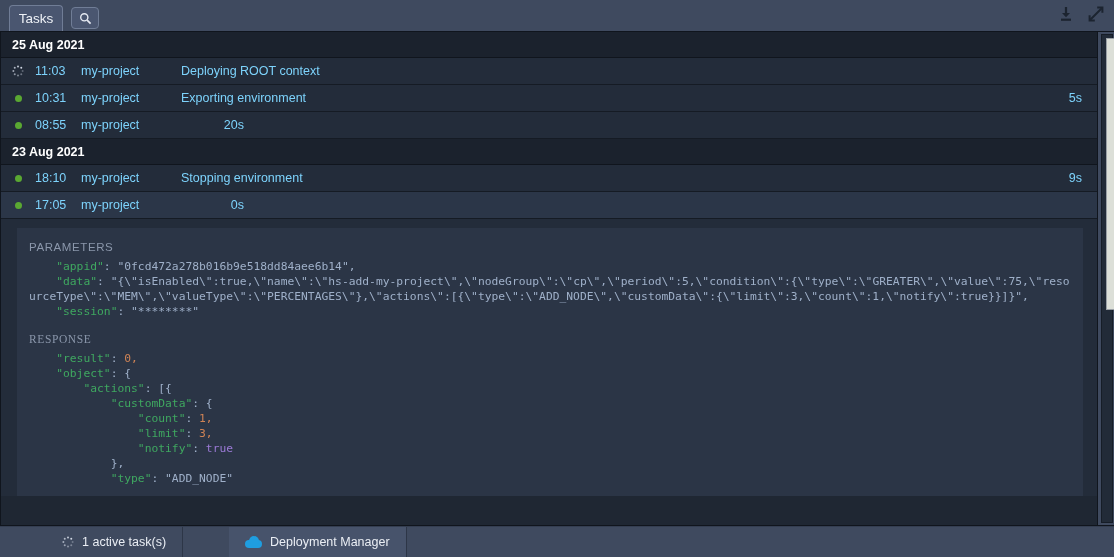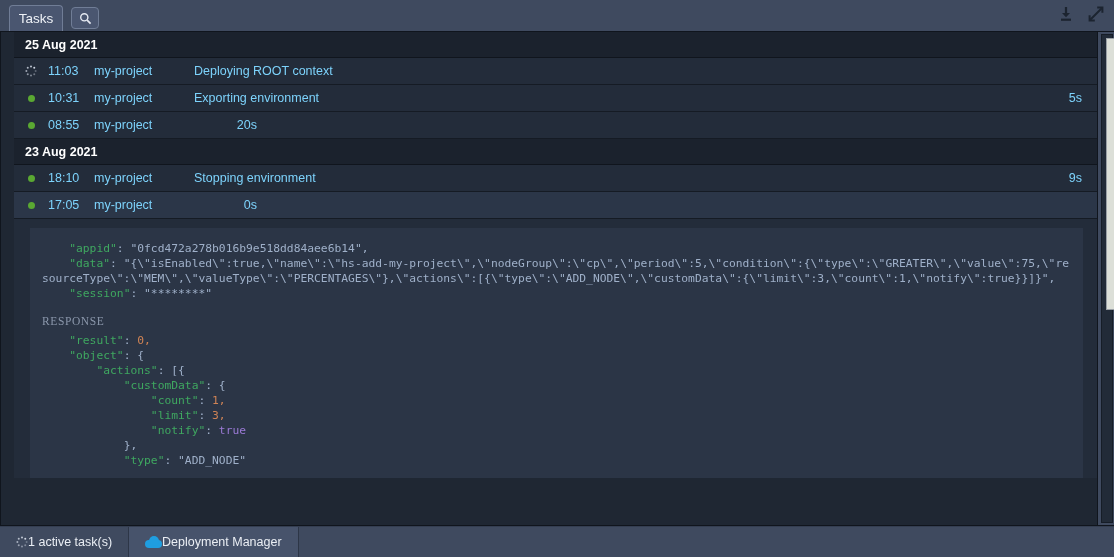--- a/index.html
+++ b/index.html
@@ -55,21 +55,20 @@
 
   
   .panel {
     flex: 1 1 auto;
     position: relative;
     background: #1f2733;
     border: 1px solid #10151d;
     border-right: none;
     overflow: hidden;
     display: flex;
-    padding-left: 13px;
   }
   .list {
     flex: 1 1 auto;
     position: relative;
     overflow: hidden;
   }
 
   .group-header {
     height: 26px;
     background: #1b222d;
@@ -177,26 +176,27 @@
   }
 
   
   .statusbar {
     height: 31px; flex: 0 0 31px;
     background: #3f4a5f;
     display: flex; align-items: stretch;
     border-top: 1px solid #343e51;
   }
   .sb-item {
-    display: flex; align-items: center; 
+    display: flex; align-items: center; gap: 8px;
     padding: 0 16px;
     color: #eaeef4;
     font-size: 12.5px;
     border-right: 1px solid #2d3647;
     cursor: pointer;
+    margin-left: 46px;
   }
   .sb-item.active { background: #47536b; }
   .cloud {
     width: 17px; height: 12px; position: relative;
   }
   .cloud::before {
     content: ""; position: absolute;
     left: 0; bottom: 0; width: 17px; height: 8px;
     background: #1f9ee0; border-radius: 5px;
   }
@@ -298,20 +298,21 @@
         <div class="row selected">
           <div class="cell-status">
             <span class="dot"></span>
           </div>
           <div class="cell-time">17:05</div>
           <div class="cell-proj">my-project</div>
           <div class="cell-dur">0s</div>
         </div>
         <div class="detail-wrap">
           <div class="detail">
+            <div class="section-label">PARAMETERS</div>
             <pre class="code">    <span class="k">"appid"</span><span class="s">: </span><span class="s">"0fcd472a278b016b9e518dd84aee6b14",</span>
     <span class="k">"data"</span><span class="s">: </span><span class="s">"{\"isEnabled\":true,\"name\":\"hs-add-my-project\",\"nodeGroup\":\"cp\",\"period\":5,\"condition\":{\"type\":\"GREATER\",\"value\":75,\"resourceType\":\"MEM\",\"valueType\":\"PERCENTAGES\"},\"actions\":[{\"type\":\"ADD_NODE\",\"customData\":{\"limit\":3,\"count\":1,\"notify\":true}}]}",</span>
     <span class="k">"session"</span><span class="s">: </span><span class="s">"********"</span></pre>
             <div class="section-label second">RESPONSE</div>
             <pre class="code">    <span class="k">"result"</span><span class="s">: </span><span class="n">0,</span>
     <span class="k">"object"</span><span class="s">: </span><span class="s">{</span>
         <span class="k">"actions"</span><span class="s">: </span><span class="s">[{</span>
             <span class="k">"customData"</span><span class="s">: </span><span class="s">{</span>
                 <span class="k">"count"</span><span class="s">: </span><span class="n">1,</span>
                 <span class="k">"limit"</span><span class="s">: </span><span class="n">3,</span>

